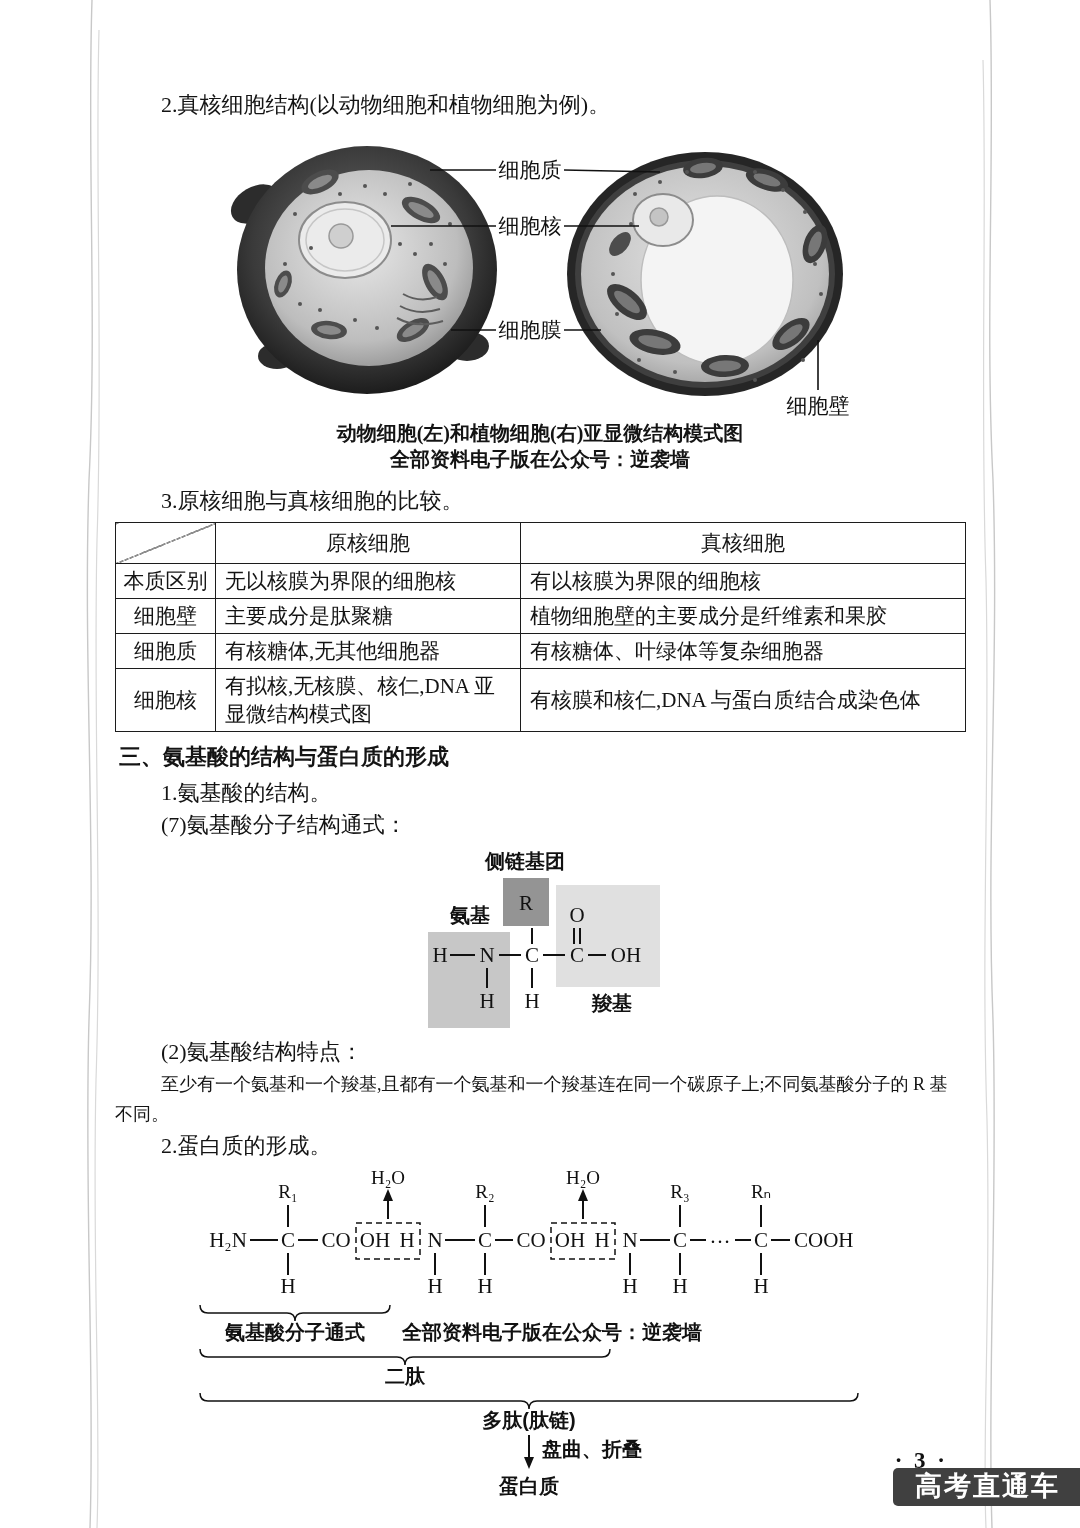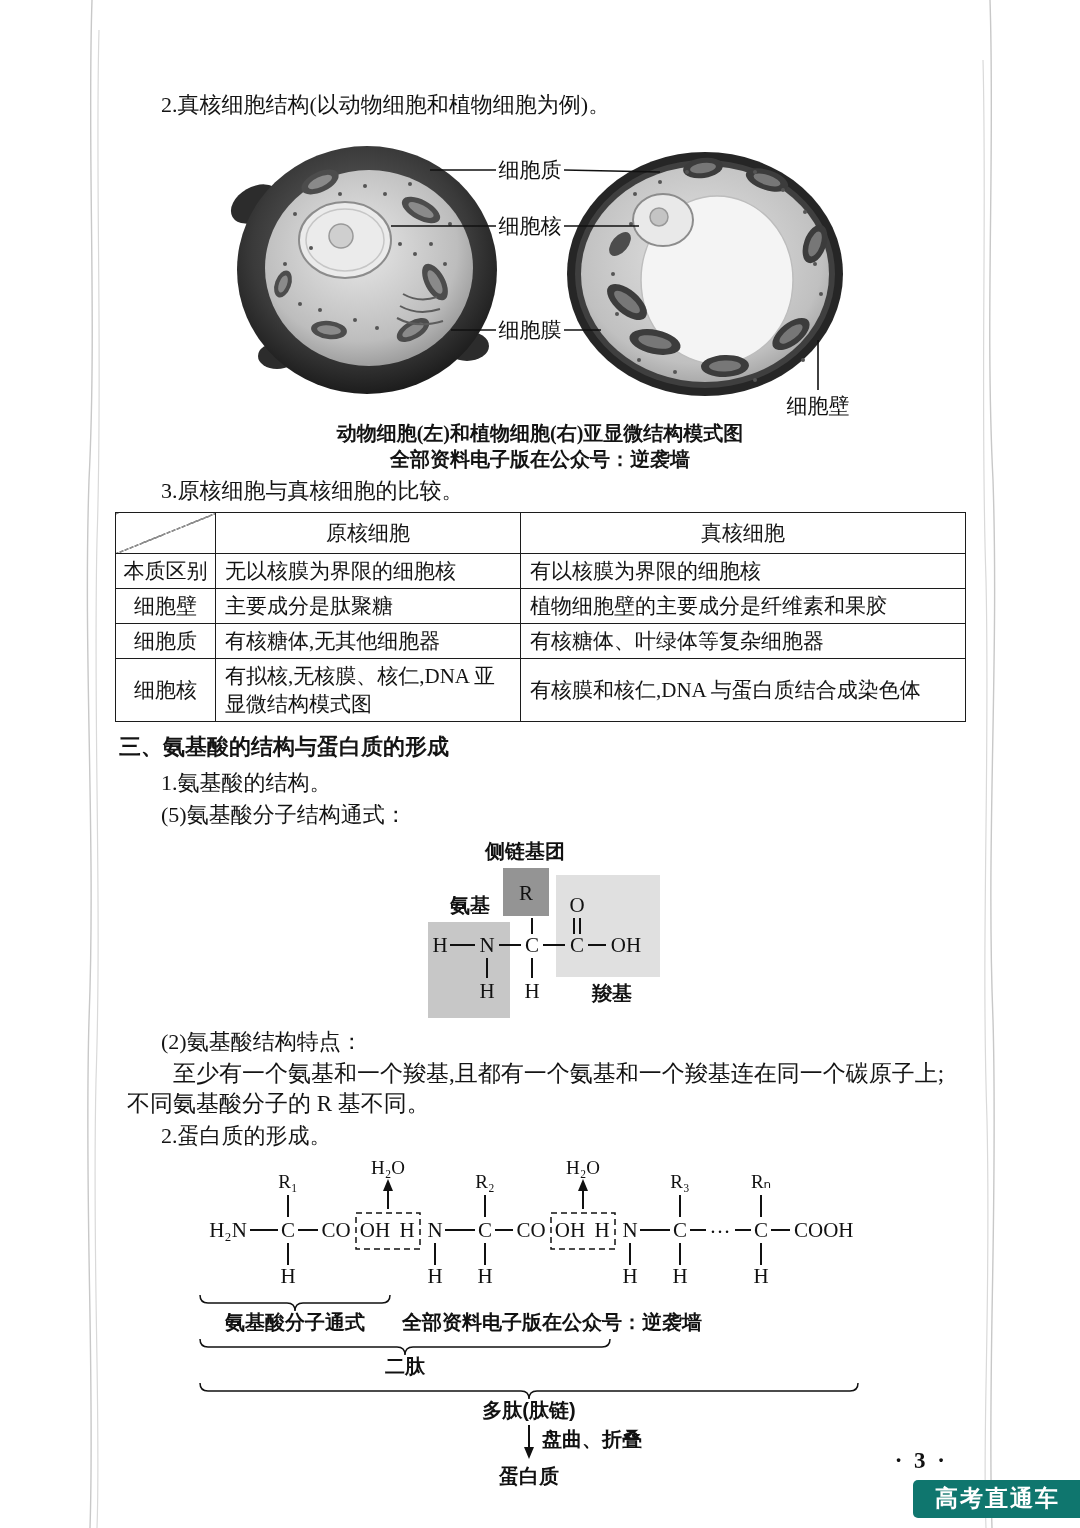--- a/index.html
+++ b/index.html
@@ -12,21 +12,21 @@
   .h-item{font-size:22px;line-height:30px;margin:2px 0;}
   .indent2{text-indent:46px;}
   .h-bold{
     font-family:Liberation Mono, monospace;font-weight:bold;
     font-size:22px;line-height:30px;margin:12px 0 4px 0;text-indent:4px;
   }
   .caption{
     text-align:center;font-family:Liberation Serif, serif;
     font-weight:bold;font-size:20px;line-height:26px;margin:0;
   }
-  .para{font-size:23px;line-height:30px;text-indent:46px;margin:2px 12px;}
+  .para{font-size:18px;line-height:30px;text-indent:46px;margin:2px 0;}
   table{
     width:850px;border-collapse:collapse;table-layout:fixed;margin:6px 16px 2px 0;
     font-size:21px;
   }
   td{border:1.6px solid #1c1c1c;padding:3px 9px;line-height:28px;vertical-align:middle;}
   td.center{text-align:center;padding:3px 2px;}
   td.diag{
     background-image:linear-gradient(to bottom right,
       transparent 49.5%, #1c1c1c 49.5%, #1c1c1c 50.6%, transparent 50.6%);
   }
@@ -43,23 +43,23 @@
   .lstart{text-anchor:start;}
   .cl{font-family:"Liberation Serif","DejaVu Serif",serif;font-size:21px;fill:#111;text-anchor:middle;}
   .dashed{fill:none;stroke:#111;stroke-width:1.5;stroke-dasharray:6 4;}
   .brace{fill:none;stroke:#111;stroke-width:1.5;}
   .leader{stroke:#111;stroke-width:1.6;}
   .pagenum{
     position:absolute;top:1448px;right:132px;font-size:23px;font-weight:bold;
     letter-spacing:3px;color:#111;
   }
   .watermark{
-    position:absolute;right:0;bottom:10px;background:#0f766e;color:#fff;
+    position:absolute;right:0;bottom:22px;background:#404040;color:#fff;
     font-family:"Liberation Sans","DejaVu Sans",sans-serif;font-weight:bold;
-    font-size:23px;line-height:23px;padding:7px 20px 8px 22px;border-radius:5px 0 0 5px;
+    font-size:27px;line-height:23px;padding:7px 20px 8px 22px;border-radius:5px 0 0 5px;
     letter-spacing:2px;
   }
   .edge{position:absolute;top:0;}
   .edge-left{left:78px;}
   .edge-right{left:978px;}
 </style>
 </head>
 <body>
 
 <svg class="edge edge-left" width="28" height="1528" viewBox="0 0 28 1528">
@@ -235,21 +235,21 @@
     </g>
     <text class="cl" x="415" y="53">细胞质</text>
     <text class="cl" x="415" y="109">细胞核</text>
     <text class="cl" x="415" y="213">细胞膜</text>
     <text class="cl" x="703" y="289">细胞壁</text>
   </svg>
 
   <p class="caption">动物细胞(左)和植物细胞(右)亚显微结构模式图</p>
   <p class="caption">全部资料电子版在公众号：逆袭墙</p>
 
-  <p class="h-item indent2" style="margin-top:4px">3.原核细胞与真核细胞的比较。</p>
+  <p class="h-item indent2" style="margin-top:14px">3.原核细胞与真核细胞的比较。</p>
 
   <table>
     <colgroup>
         <col style="width:100px">
         <col style="width:305px">
         <col style="width:445px">
       </colgroup>
     <tbody>
       <tr class="head">
         <td class="diag"></td>
@@ -274,21 +274,21 @@
       <tr>
         <td class="center">细胞核</td>
         <td>有拟核,无核膜、核仁,DNA 亚显微结构模式图</td>
         <td>有核膜和核仁,DNA 与蛋白质结合成染色体</td>
       </tr>
     </tbody>
   </table>
 
   <p class="h-bold">三、氨基酸的结构与蛋白质的形成</p>
   <p class="h-item indent2">1.氨基酸的结构。</p>
-  <p class="h-item indent2">(5)氨基酸分子结构通式：</p>
+  <p class="h-item indent2">(7)氨基酸分子结构通式：</p>
 
   <svg class="aminofig" width="300" height="185" viewBox="0 0 300 185">
     <rect x="38" y="84" width="82" height="96" fill="#c7c7c7"></rect>
     <rect x="166" y="37" width="104" height="102" fill="#e0e0e0"></rect>
     <rect x="113" y="30" width="46" height="48" fill="#949494"></rect>
     <g stroke="#111111" stroke-width="2">
       <line x1="60" y1="107" x2="85" y2="107"></line>
       <line x1="109" y1="107" x2="131" y2="107"></line>
       <line x1="153" y1="107" x2="175" y2="107"></line>
       <line x1="198" y1="107" x2="216" y2="107"></line>

